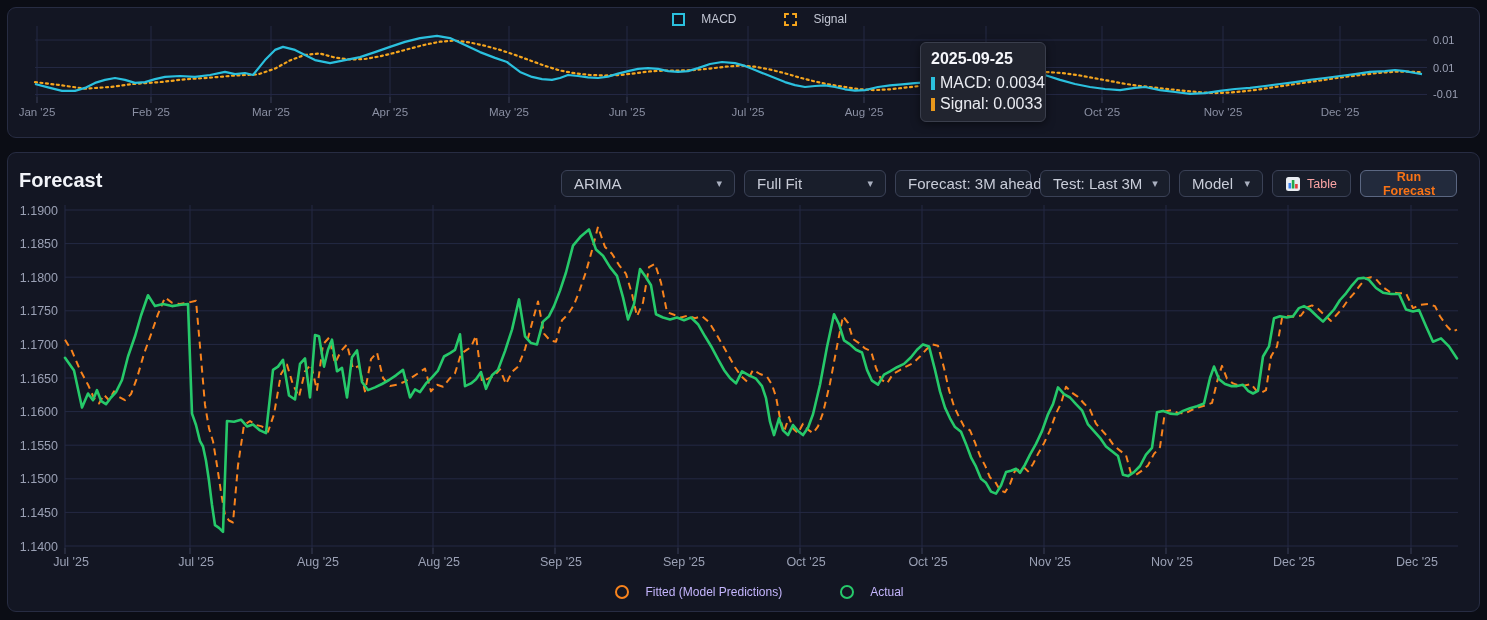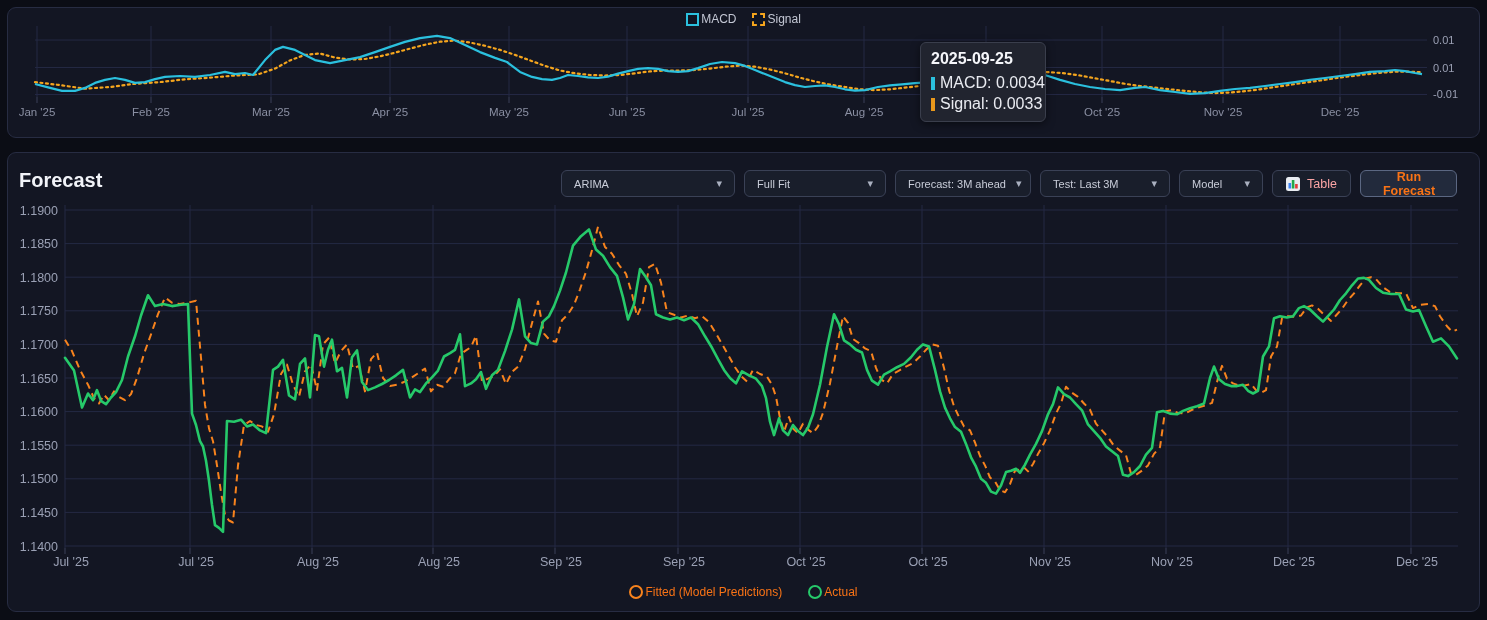--- a/index.html
+++ b/index.html
@@ -7,35 +7,35 @@
   .page{position:relative;width:1487px;height:620px;}
   .panel{position:absolute;background:#131623;border:1px solid #272c42;border-radius:9px;box-sizing:border-box;}
   .panel.top{left:7px;top:7px;width:1473px;height:131px;}
   .panel.bottom{left:7px;top:152px;width:1473px;height:460px;}
   #chart-svg{position:absolute;left:0;top:0;z-index:2;}
   .overlay{z-index:3;}
   
   .chart-legend{position:absolute;display:flex;align-items:center;justify-content:center;gap:16px;width:100%;z-index:3;}
   .top-legend{top:4px;}
   .bottom-legend{bottom:12px;gap:26px;}
-  .legend-item{display:flex;align-items:center;gap:2px;cursor:pointer;}
+  .legend-item{display:flex;align-items:center;gap:16px;cursor:pointer;margin-left:32px;}
   .legend-label{font-size:12px;color:#c3c7d4;}
   .swatch{display:inline-block;box-sizing:border-box;}
   .macd-swatch{width:13px;height:13px;border:2px solid #2bc0de;background:#0f1422;}
   .signal-swatch{width:13px;height:13px;border:2px dashed #f5a51d;background:#0f1422;}
   .ring{width:14px;height:14px;border-radius:50%;box-sizing:border-box;background:transparent;}
   .ring.fitted{border:2.5px solid #f8831d;}
   .ring.actual{border:2.5px solid #26c96a;}
-  .bottom-legend .legend-label{color:#f97316;}
+  .bottom-legend .legend-label{color:#c4b5fd;}
   
   .panel-title{position:absolute;left:11px;top:16px;margin:0;font-size:20px;font-weight:bold;color:#f1f3f8;z-index:3;}
   .controls{position:absolute;top:17px;right:22px;display:flex;align-items:center;gap:9px;z-index:3;}
   .select{height:27px;background:#191e2b;border:1px solid #3a4156;border-radius:6px;display:flex;
     align-items:center;justify-content:space-between;padding:0 12px;box-sizing:border-box;cursor:pointer;}
-  .select .sel-label{font-size:11px;color:#c9cdd9;white-space:nowrap;}
+  .select .sel-label{font-size:15px;color:#c9cdd9;white-space:nowrap;}
   .chev{font-size:11px;color:#aab0c0;margin-left:10px;line-height:1;}
   .btn{height:27px;background:#191e2b;border:1px solid #3a4156;border-radius:6px;display:flex;align-items:center;
     justify-content:center;gap:7px;padding:0 13px;box-sizing:border-box;cursor:pointer;font-size:12.5px;color:#fca5a5;
     font-family:inherit;}
   .btn.run{background:#222a3c;border:1px solid #5b6782;color:#f97316;font-weight:bold;padding-left:14px;}
   .tbl-icon{display:inline-flex;}
   
   .tooltip{position:absolute;left:920px;top:42px;width:104px;background:#21242f;border:1px solid #3a3e4c;
     border-radius:6px;padding:7px 10px 8px 10px;z-index:4;box-shadow:0 2px 8px rgba(0,0,0,.5);}
   .tt-title{font-size:16px;font-weight:bold;color:#f5f6fa;margin-bottom:6px;}

